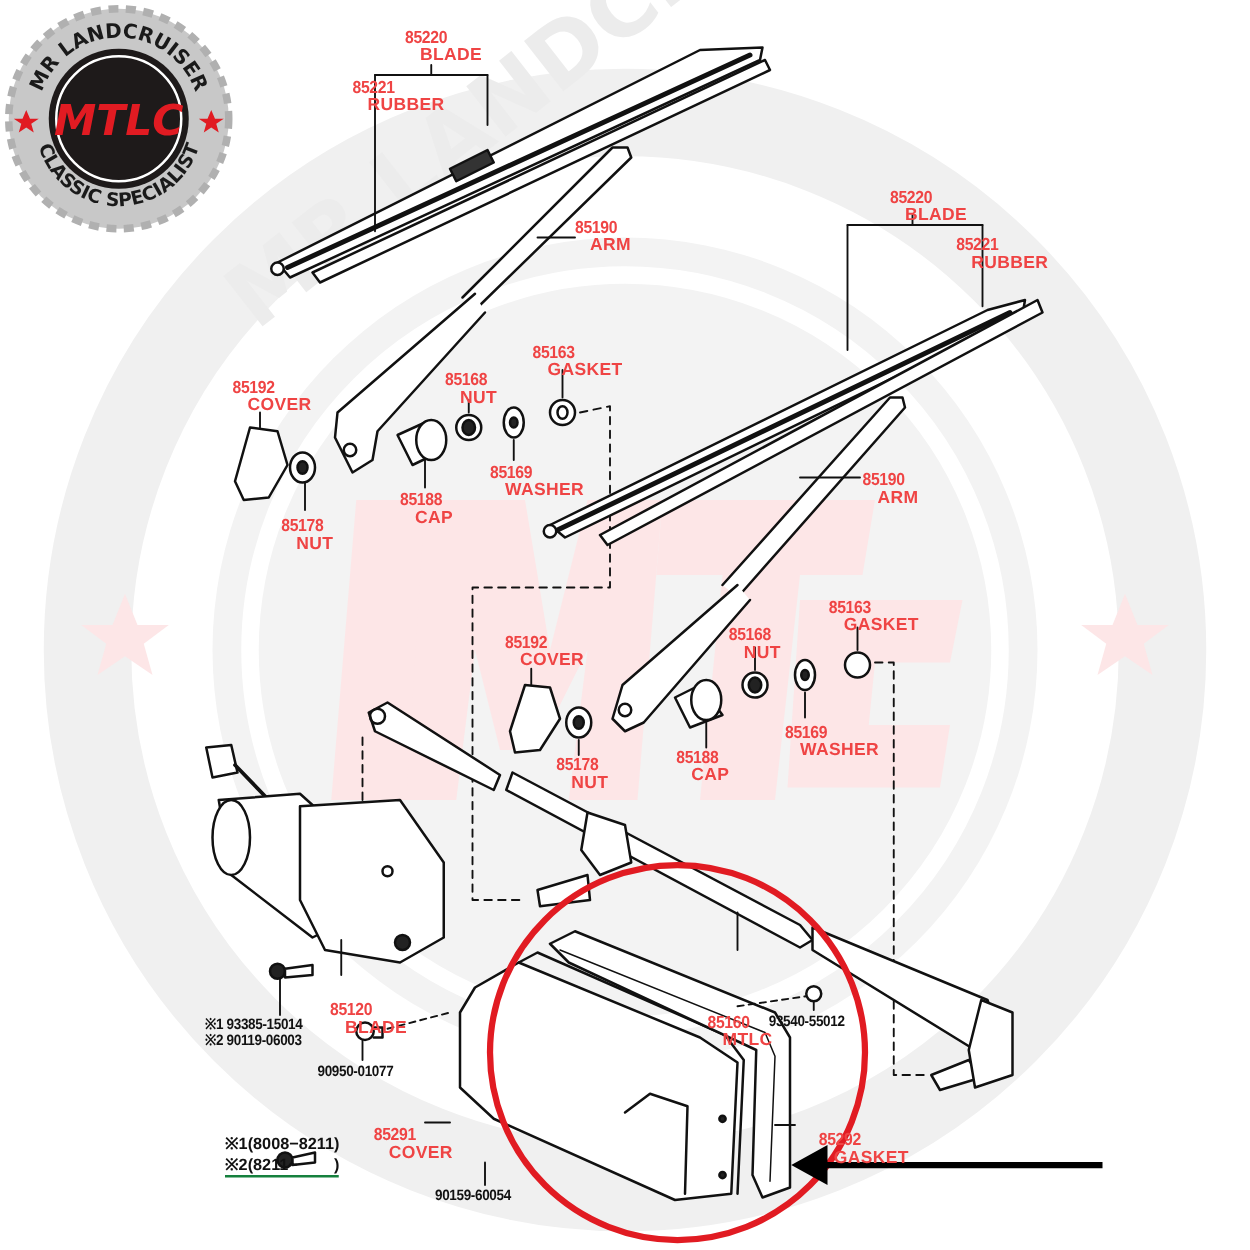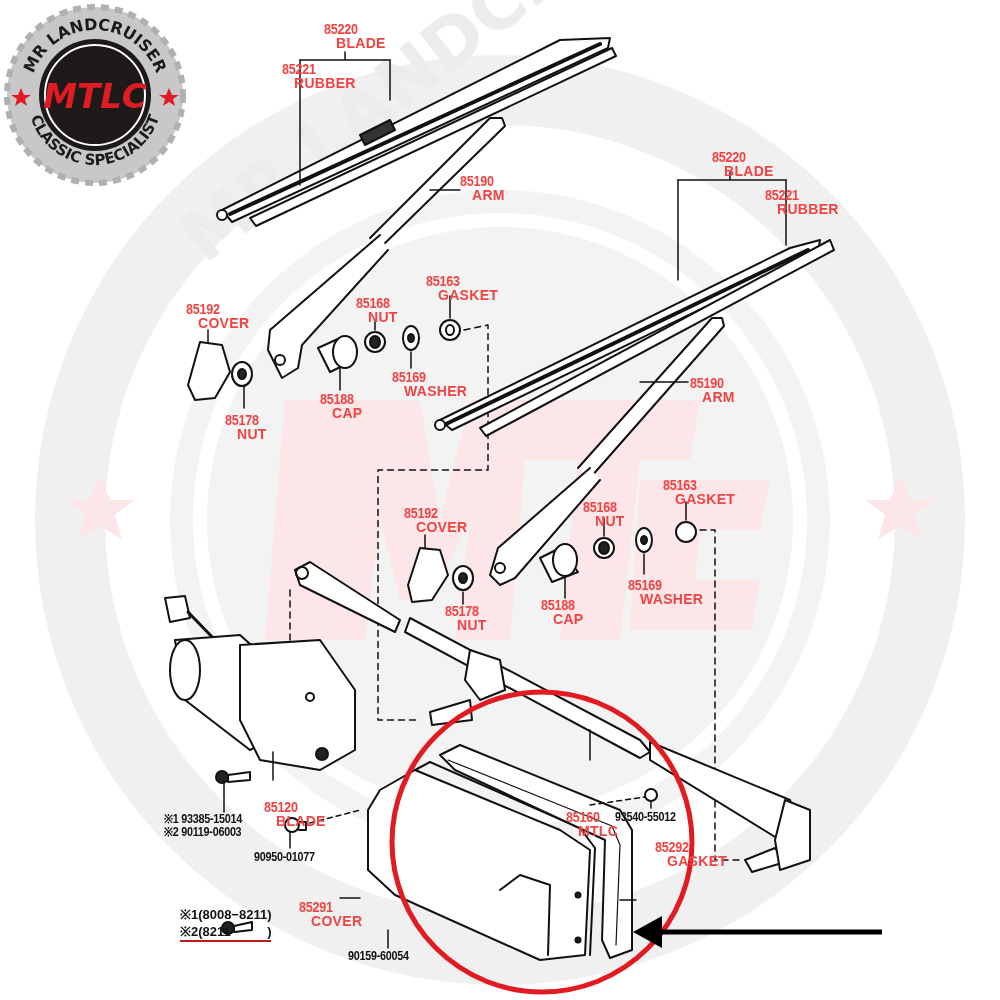--- a/index.html
+++ b/index.html
@@ -4,21 +4,21 @@
 <style>
   html, body { margin:0; padding:0; background:#ffffff; }
   #canvas { position:relative; width:1000px; height:1000px; overflow:hidden; background:#ffffff; font-family:"Liberation Sans", sans-serif; }
   svg.layer { position:absolute; left:0; top:0; }
   .lbl { position:absolute; color:#ef4444; line-height:1; white-space:nowrap; }
   .lbl .num { display:block; font-size:14px; font-weight:bold; letter-spacing:-0.3px; transform:scaleX(0.9); transform-origin:left; }
   .lbl .name { display:block; font-size:14px; font-weight:bold; letter-spacing:0.3px; margin-top:0px;padding-left:12px; }
   .pn { position:absolute; font-size:12px; font-weight:bold; color:#111; white-space:nowrap; letter-spacing:-0.3px; transform:scaleX(0.9); transform-origin:left; }
   .legend { position:absolute; left:142px; top:906px; font-size:13px; font-weight:bold; color:#111; line-height:17px;margin-left:38px; }
   .legend .row { white-space:nowrap; }
-  .legend .row2 { border-bottom:2px solid #b91c1c; display:inline-block; }
+  .legend .row2 { border-bottom:2px solid #15803d; display:inline-block; }
   #badge { position:absolute; left:0; top:0; width:190px; height:190px; }
   .badge-text { font-family:"DejaVu Sans", sans-serif; font-weight:bold; }
 </style>
 </head>
 <body>
 
 <div id="canvas">
 
   <svg class="layer" width="1000" height="1000">
     <circle cx="500" cy="520" r="430" fill="none" stroke="#f0f0f0" stroke-width="70"></circle>
@@ -248,21 +248,21 @@
       <span class="name">BLADE</span>
   </div>
   <div class="lbl" style="left:566px;top:810px">
     <span class="num">85160</span>
       <span class="name">MTLC</span>
   </div>
   <div class="lbl" style="left:299px;top:900px">
     <span class="num">85291</span>
       <span class="name">COVER</span>
   </div>
-  <div class="lbl" style="left:655px;top:840px">
+  <div class="lbl" style="left:655px;top:904px">
     <span class="num">85292</span>
       <span class="name">GASKET</span>
   </div>
 
   <div class="pn" style="left:164px;top:810px">
     <span>※1</span> <span>93385-15014</span>
   </div>
   <div class="pn" style="left:164px;top:823px">
     <span>※2</span> <span>90119-06003</span>
   </div>

